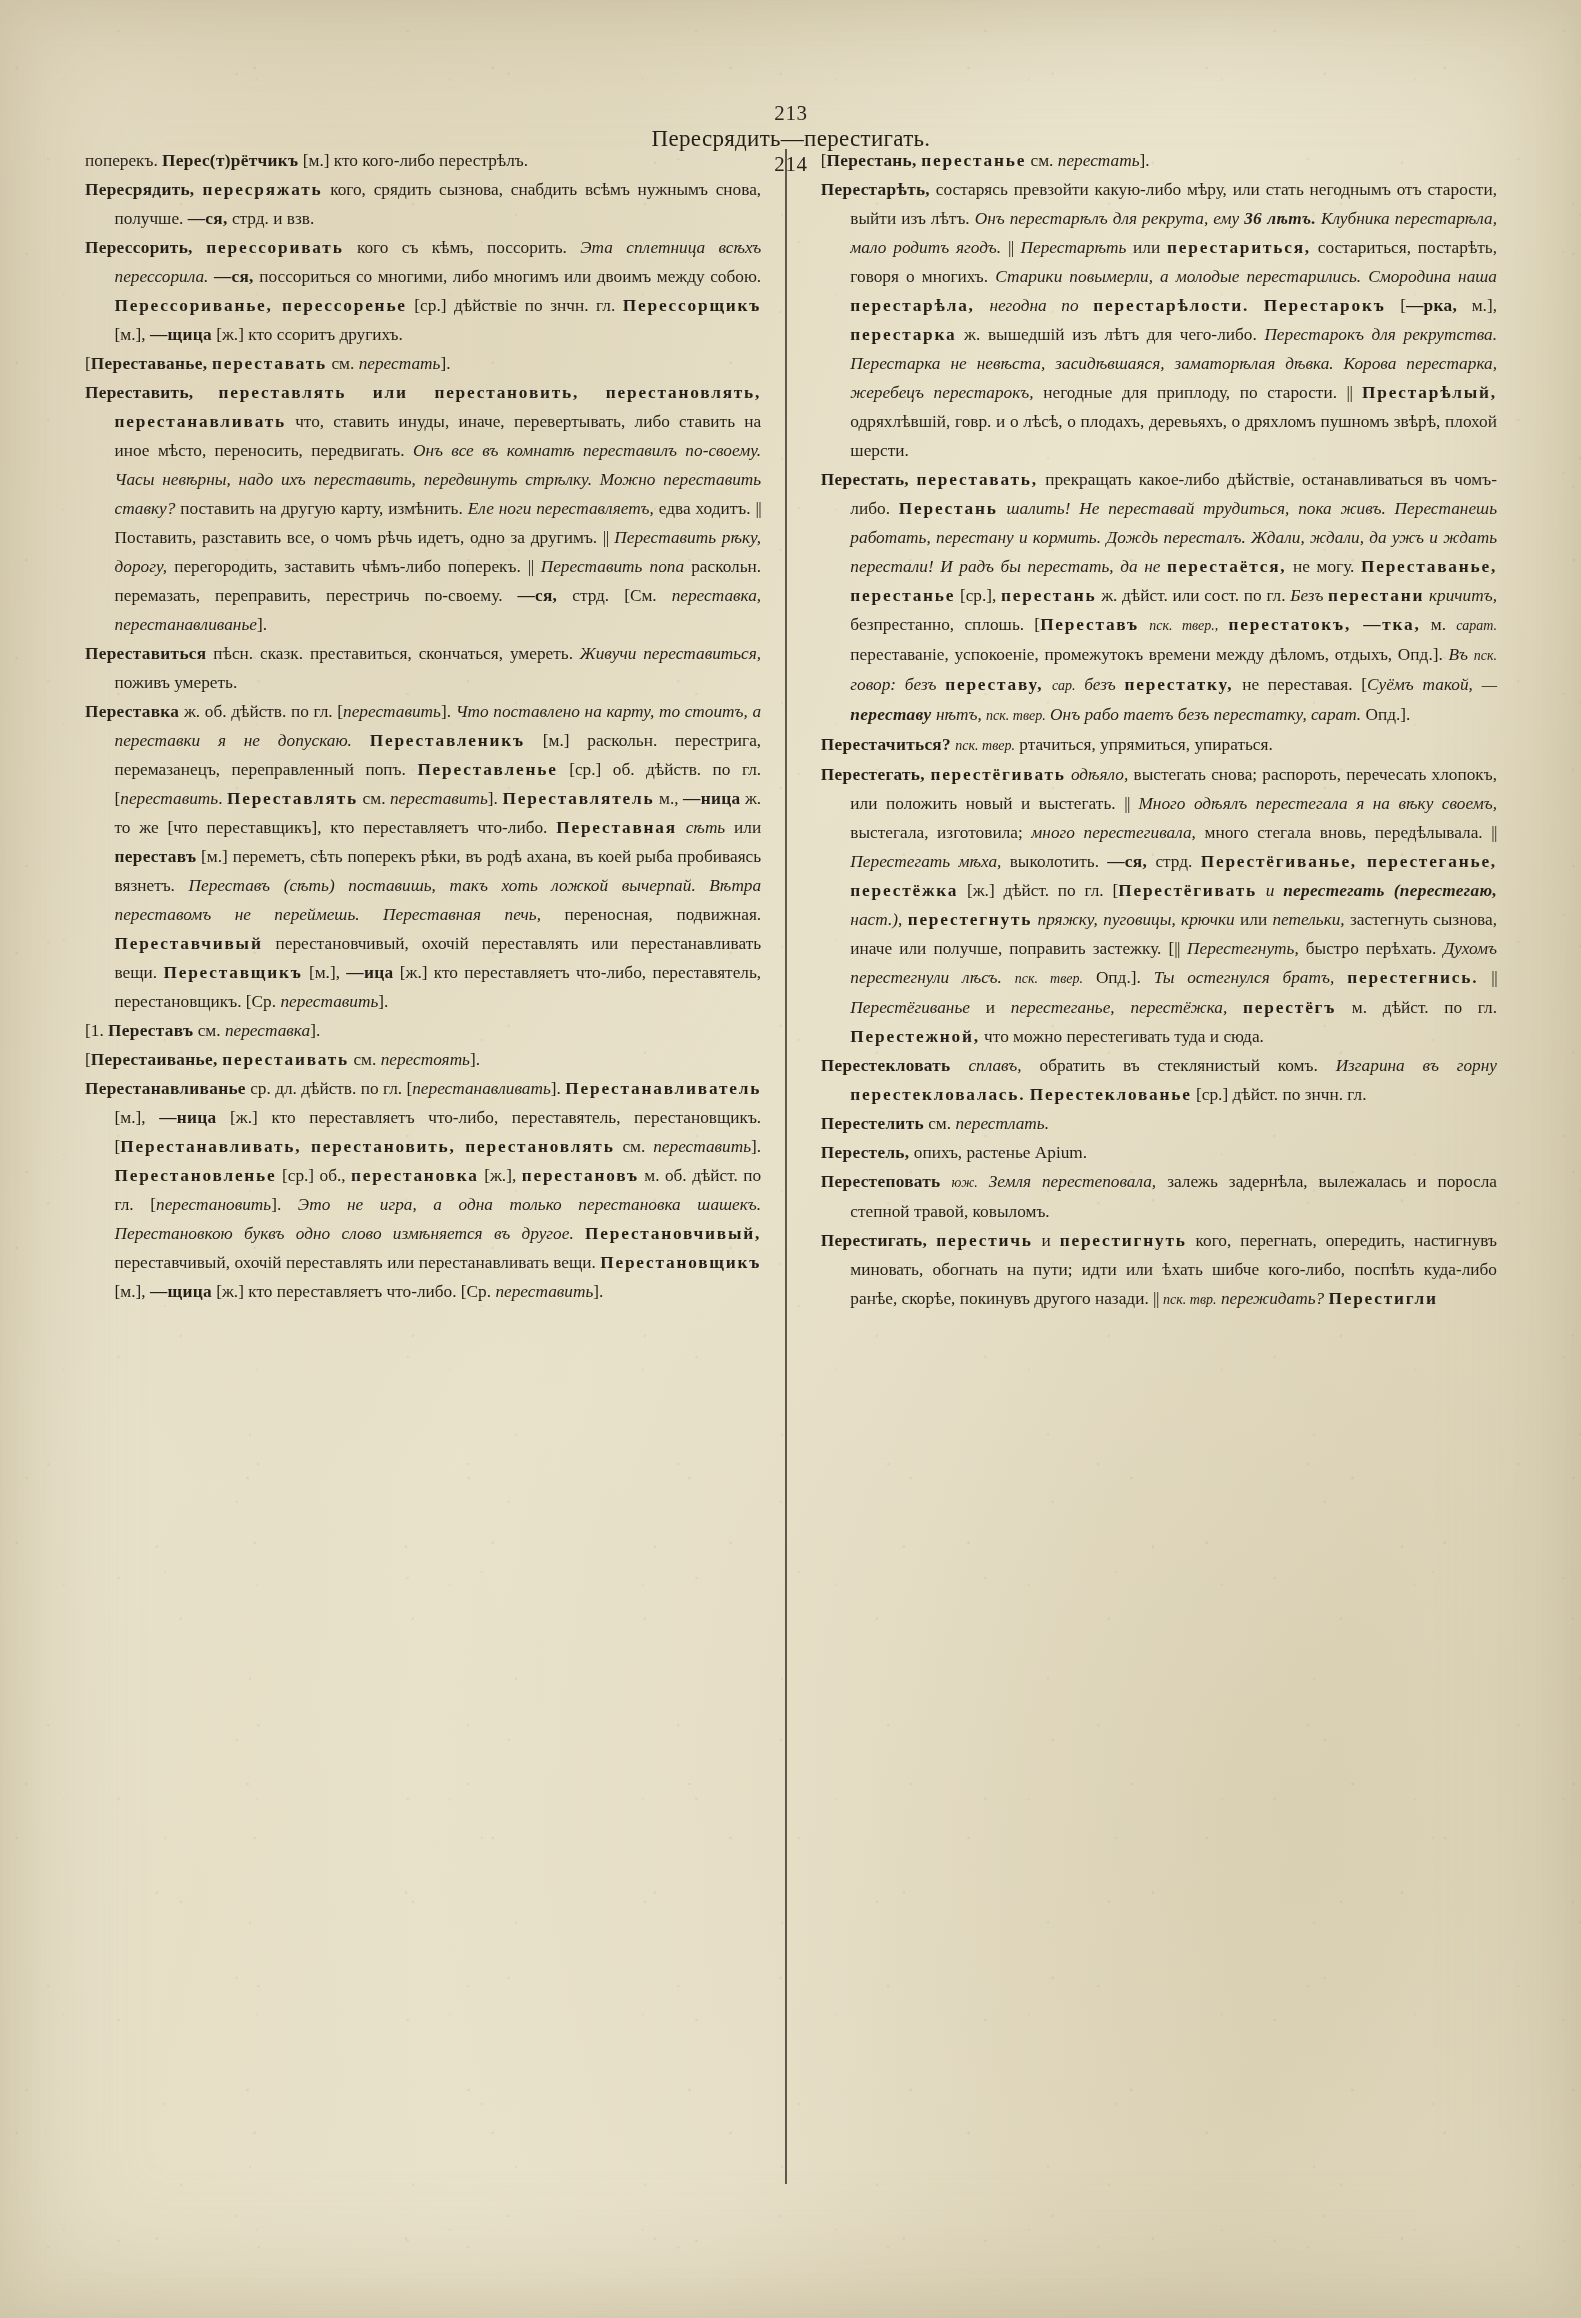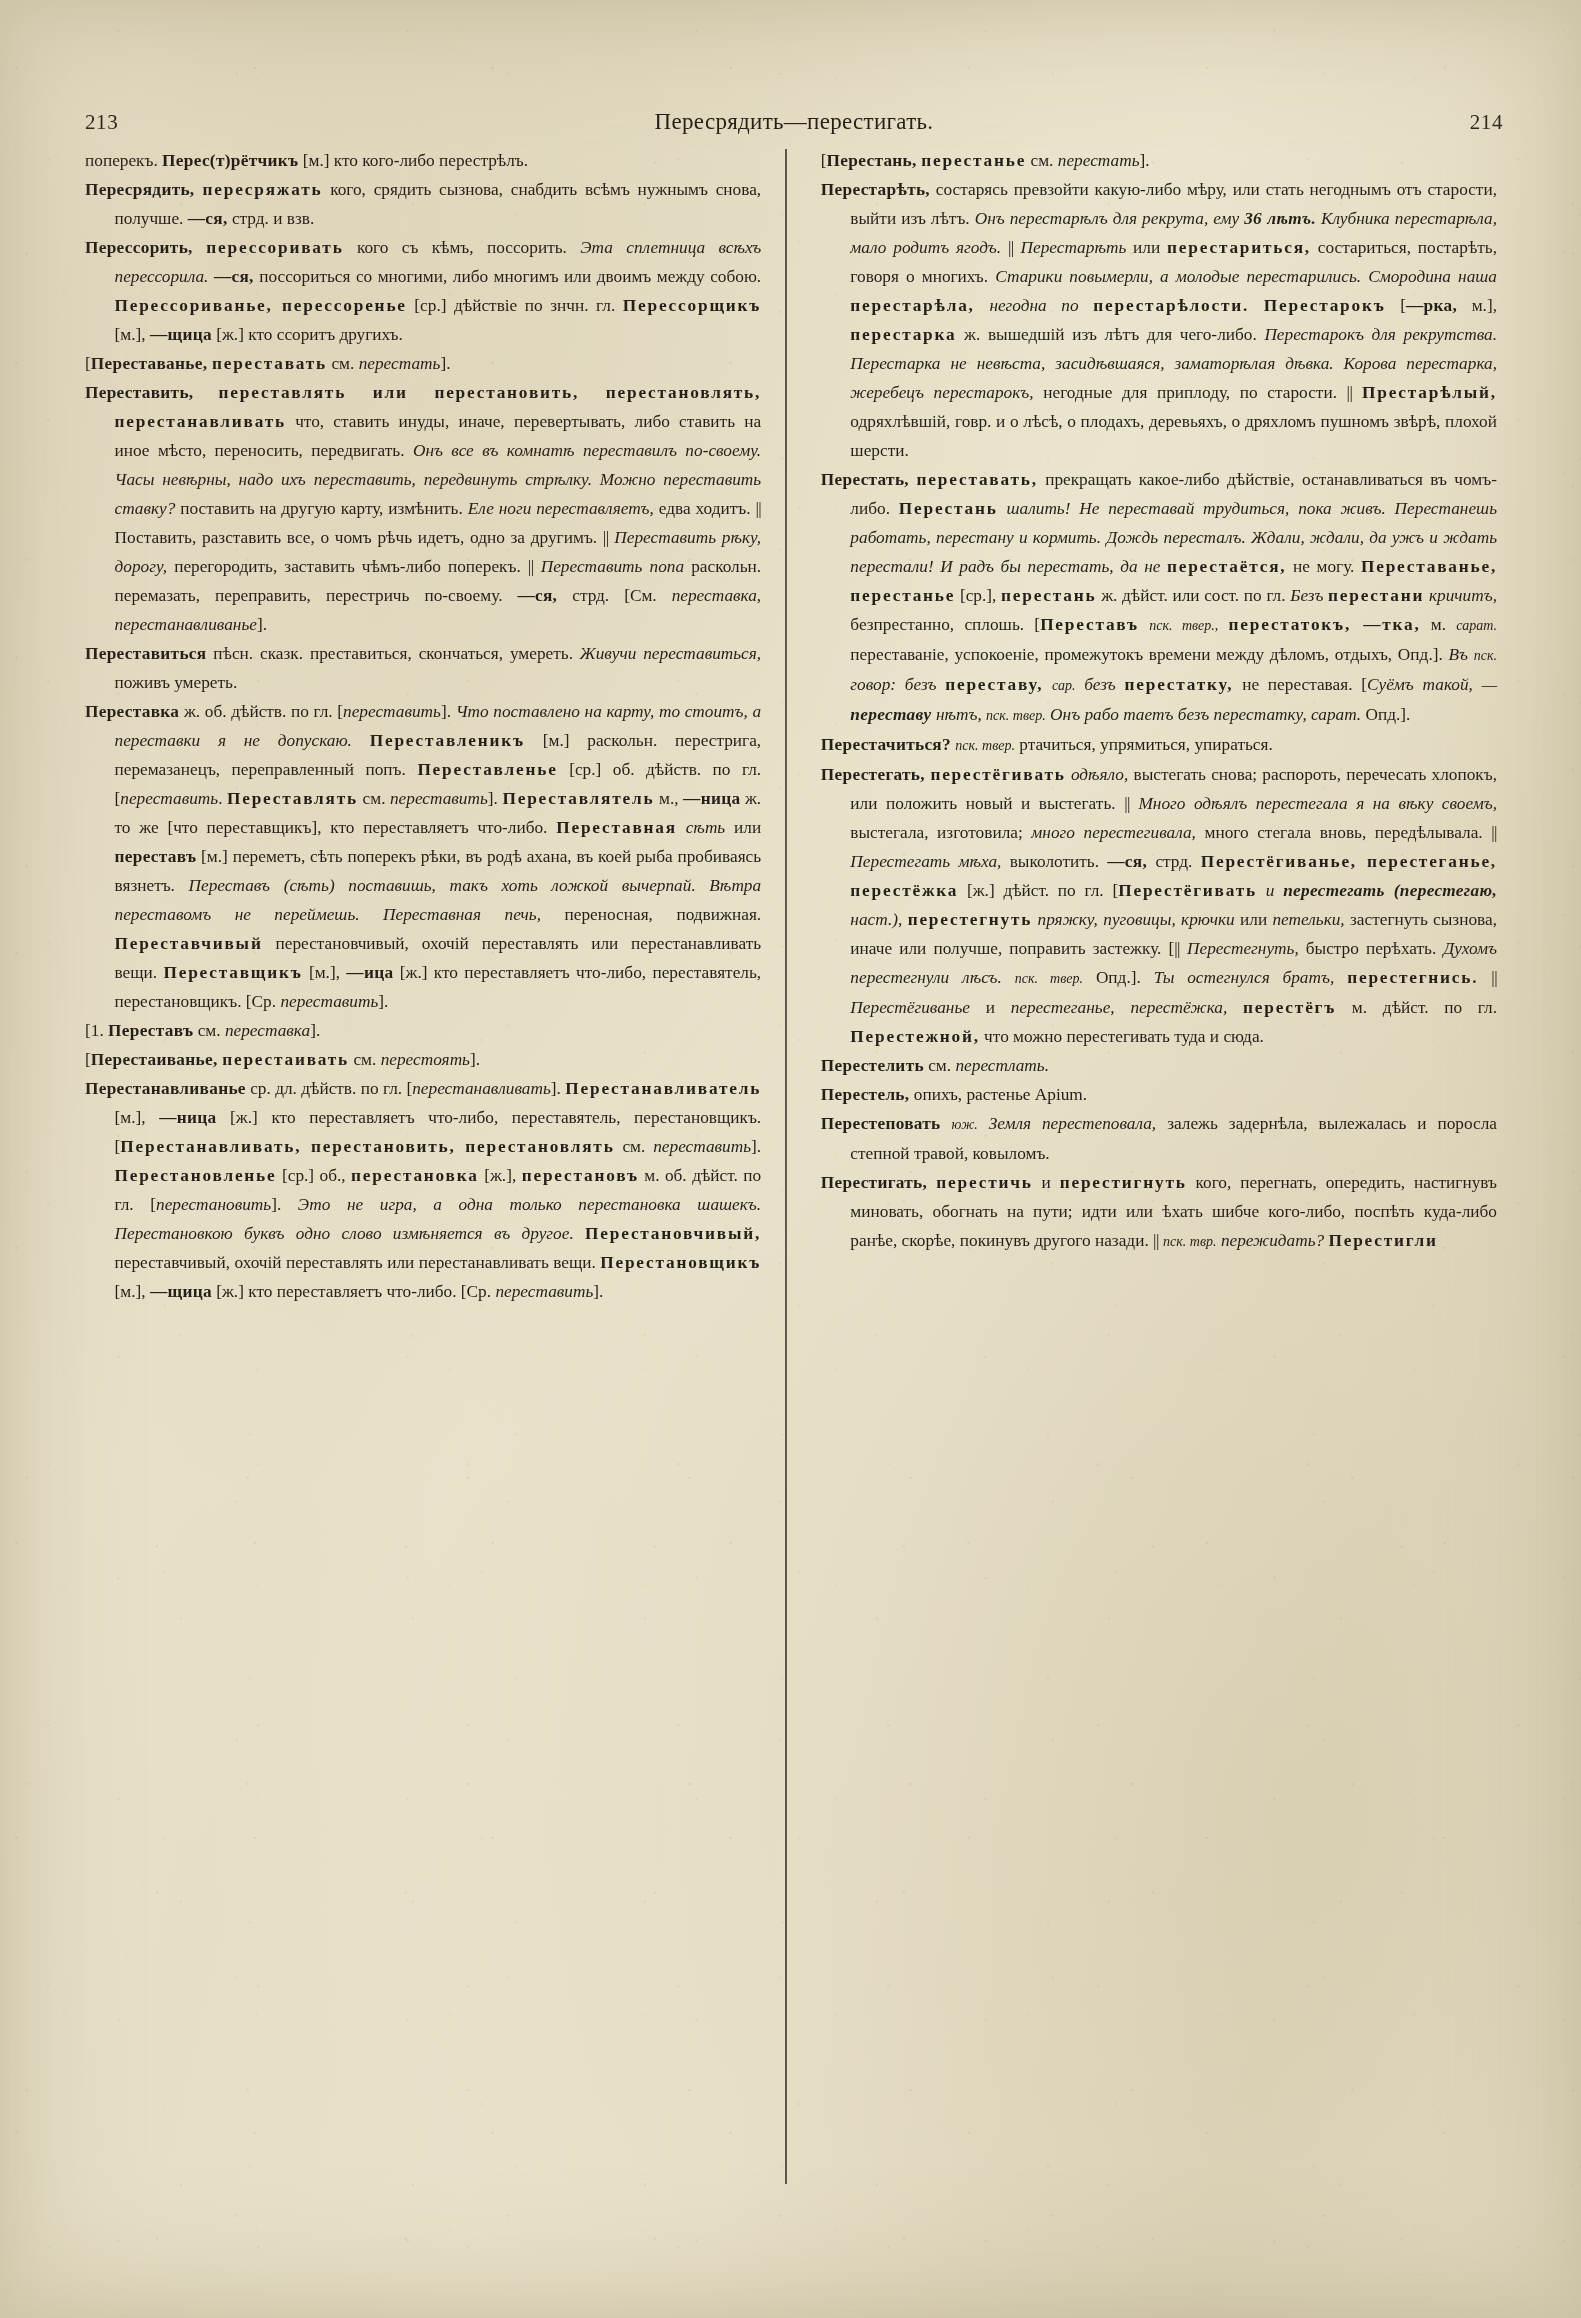--- a/index.html
+++ b/index.html
@@ -45,26 +45,27 @@
   .vignette {
     position: absolute; inset: 0;
     pointer-events: none;
     box-shadow: inset 0 0 108px 34px rgba(168,154,120,0.30),
                 inset 0 0 40px 6.8px rgba(180,166,132,0.20);
   }
 
   
   .runhead {
     position: absolute;
-    left: 85px; right: 79px;
+    left: 85px; right: 85px;
     top: 101px;
     height: 34px;
     display: flex;
-    align-items: flex-end;
+    align-items: center;
     color: #241f18;
+    flex-direction: column;
   }
   .folio {
     font-size: 21px;
     letter-spacing: 0.6px;
     flex: 0 0 auto;
     color: #2a241c;
   }
   .runtitle {
     flex: 1 1 auto;
     text-align: center;
@@ -155,20 +156,21 @@
         <p class="entry">[<b>Перестаиванье, <span class="hw-sp">перестаивать</span></b> см. <i>перестоять</i>].</p>
         <p class="entry"><b>Перестанавливанье</b> ср. дл. дѣйств. по гл. [<i>перестанавливать</i>]. <b><span class="hw-sp">Перестанавливатель</span></b> [м.], <b>—ница</b> [ж.] кто переставляетъ что-либо, переставятель, перестановщикъ. [<b><span class="hw-sp">Перестанавливать, перестановить, перестановлять</span></b> см. <i>переставить</i>]. <b><span class="hw-sp">Перестановленье</span></b> [ср.] об., <b><span class="hw-sp">перестановка</span></b> [ж.], <b><span class="hw-sp">перестановъ</span></b> м. об. дѣйст. по гл. [<i>перестановить</i>]. <i>Это не игра, а одна только перестановка шашекъ. Перестановкою буквъ одно слово измѣняется въ другое.</i> <b><span class="hw-sp">Перестановчивый,</span></b> переставчивый, охочій переставлять или перестанавливать вещи. <b><span class="hw-sp">Перестановщикъ</span></b> [м.], <b>—щица</b> [ж.] кто переставляетъ что-либо. [Ср. <i>переставить</i>].</p>
       </div>
     <div class="rule"></div>
     <div class="col right" id="col-right">
         <p class="entry">[<b>Перестань, <span class="hw-sp">перестанье</span></b> см. <i>перестать</i>].</p>
         <p class="entry"><b>Перестарѣть,</b> состарясь превзойти какую-либо мѣру, или стать негоднымъ отъ старости, выйти изъ лѣтъ. <i>Онъ перестарѣлъ для рекрута, ему <b>36 лѣтъ.</b> Клубника перестарѣла, мало родитъ ягодъ.</i> <span class="pipe">||</span> <i>Перестарѣть</i> или <b><span class="hw-sp">перестариться,</span></b> состариться, постарѣть, говоря о многихъ. <i>Старики повымерли, а молодые перестарились. Смородина наша</i> <b><span class="hw-sp">перестарѣла,</span></b> <i>негодна по</i> <b><span class="hw-sp">перестарѣлости.</span></b> <b><span class="hw-sp">Перестарокъ</span></b> [<b>—рка,</b> м.], <b><span class="hw-sp">перестарка</span></b> ж. вышедшій изъ лѣтъ для чего-либо. <i>Перестарокъ для рекрутства. Перестарка не невѣста, засидѣвшаяся, заматорѣлая дѣвка. Корова перестарка, жеребецъ перестарокъ,</i> негодные для приплоду, по старости. <span class="pipe">||</span> <b><span class="hw-sp">Престарѣлый,</span></b> одряхлѣвшій, говр. и о лѣсѣ, о плодахъ, деревьяхъ, о дряхломъ пушномъ звѣрѣ, плохой шерсти.</p>
         <p class="entry"><b>Перестать, <span class="hw-sp">переставать,</span></b> прекращать какое-либо дѣйствіе, останавливаться въ чомъ-либо. <b><span class="hw-sp">Перестань</span></b> <i>шалить! Не переставай трудиться, пока живъ. Перестанешь работать, перестану и кормить. Дождь пересталъ. Ждали, ждали, да ужъ и ждать перестали! И радъ бы перестать, да не</i> <b><span class="hw-sp">перестаётся,</span></b> не могу. <b><span class="hw-sp">Переставанье, перестанье</span></b> [ср.], <b><span class="hw-sp">перестань</span></b> ж. дѣйст. или сост. по гл. <i>Безъ</i> <b><span class="hw-sp">перестани</span></b> <i>кричитъ,</i> безпрестанно, сплошь. [<b><span class="hw-sp">Переставъ</span></b> <span class="sm">пск. твер.,</span> <b><span class="hw-sp">перестатокъ, —тка,</span></b> м. <span class="sm">сарат.</span> переставаніе, успокоеніе, промежутокъ времени между дѣломъ, отдыхъ, Опд.]. <i>Въ</i> <span class="sm">пск.</span> <i>говор:</i> <i>безъ</i> <b><span class="hw-sp">переставу,</span></b> <span class="sm">сар.</span> <i>безъ</i> <b><span class="hw-sp">перестатку,</span></b> не переставая. [<i>Суёмъ такой, — <b>переставу</b> нѣтъ,</i> <span class="sm">пск. твер.</span> <i>Онъ рабо таетъ безъ перестатку, сарат.</i> Опд.].</p>
         <p class="entry"><b>Перестачиться?</b> <span class="sm">пск. твер.</span> ртачиться, упрямиться, упираться.</p>
         <p class="entry"><b>Перестегать, <span class="hw-sp">перестёгивать</span></b> <i>одѣяло,</i> выстегать снова; распороть, перечесать хлопокъ, или положить новый и выстегать. <span class="pipe">||</span> <i>Много одѣялъ перестегала я на вѣку своемъ,</i> выстегала, изготовила; <i>много перестегивала,</i> много стегала вновь, передѣлывала. <span class="pipe">||</span> <i>Перестегать мѣха,</i> выколотить. <b>—ся,</b> стрд. <b><span class="hw-sp">Перестёгиванье, перестеганье, перестёжка</span></b> [ж.] дѣйст. по гл. [<b><span class="hw-sp">Перестёгивать</span></b> <i>и <b>перестегать (перестегаю,</b> наст.)</i>, <b><span class="hw-sp">перестегнуть</span></b> <i>пряжку, пуговицы, крючки</i> или <i>петельки,</i> застегнуть сызнова, иначе или получше, поправить застежку. [<span class="pipe">||</span> <i>Перестегнуть,</i> быстро перѣхать. <i>Духомъ перестегнули лѣсъ.</i> <span class="sm">пск. твер.</span> Опд.]. <i>Ты остегнулся братъ,</i> <b><span class="hw-sp">перестегнись.</span></b> <span class="pipe">||</span> <i>Перестёгиванье</i> и <i>перестеганье, перестёжка,</i> <b><span class="hw-sp">перестёгъ</span></b> м. дѣйст. по гл. <b><span class="hw-sp">Перестежной,</span></b> что можно перестегивать туда и сюда.</p>
+        <p class="entry"><b>Перестекловать</b> <i>сплавъ,</i> обратить въ стеклянистый комъ. <i>Изгарина въ горну</i> <b><span class="hw-sp">перестекловалась.</span></b> <b><span class="hw-sp">Перестеклованье</span></b> [ср.] дѣйст. по знчн. гл.</p>
         <p class="entry"><b>Перестелить</b> см. <i>перестлать.</i></p>
         <p class="entry"><b>Перестель,</b> опихъ, растенье Apium.</p>
         <p class="entry"><b>Перестеповать</b> <span class="sm">юж.</span> <i>Земля перестеповала,</i> залежь задернѣла, вылежалась и поросла степной травой, ковыломъ.</p>
         <p class="entry"><b>Перестигать, <span class="hw-sp">перестичь</span></b> и <b><span class="hw-sp">перестигнуть</span></b> кого, перегнать, опередить, настигнувъ миновать, обогнать на пути; идти или ѣхать шибче кого-либо, поспѣть куда-либо ранѣе, скорѣе, покинувъ другого назади. <span class="pipe">||</span> <span class="sm">пск. твр.</span> <i>пережидать?</i> <b><span class="hw-sp">Перестигли</span></b></p>
       </div>
   </div>
 
   <div class="vignette"></div>
 </div>
 

